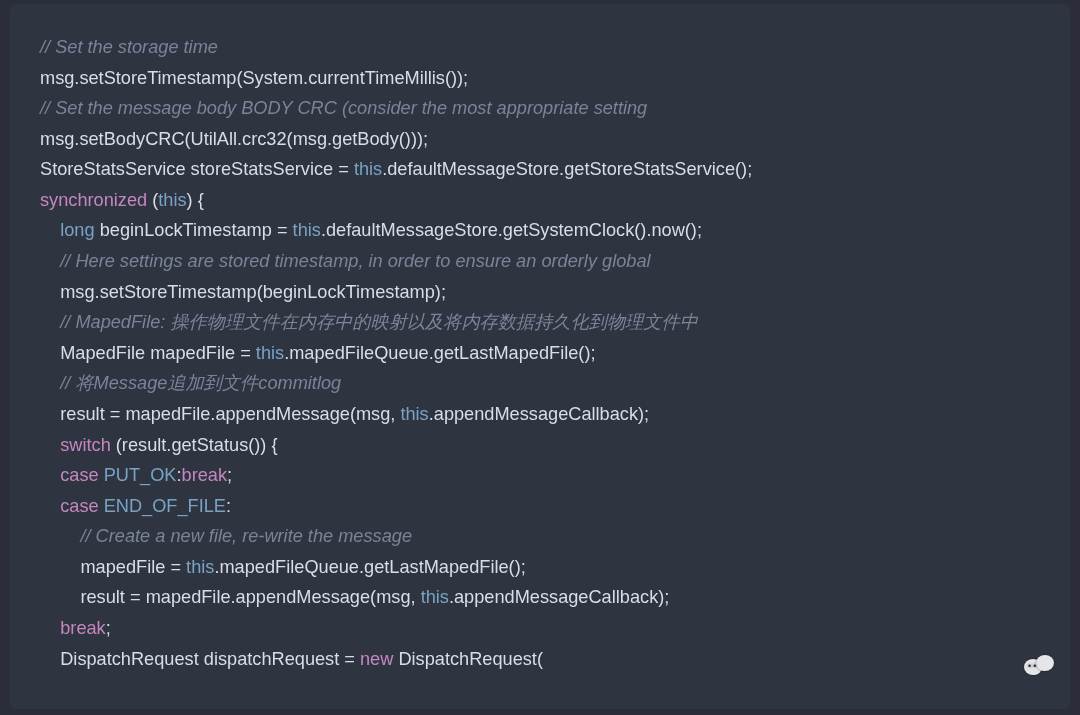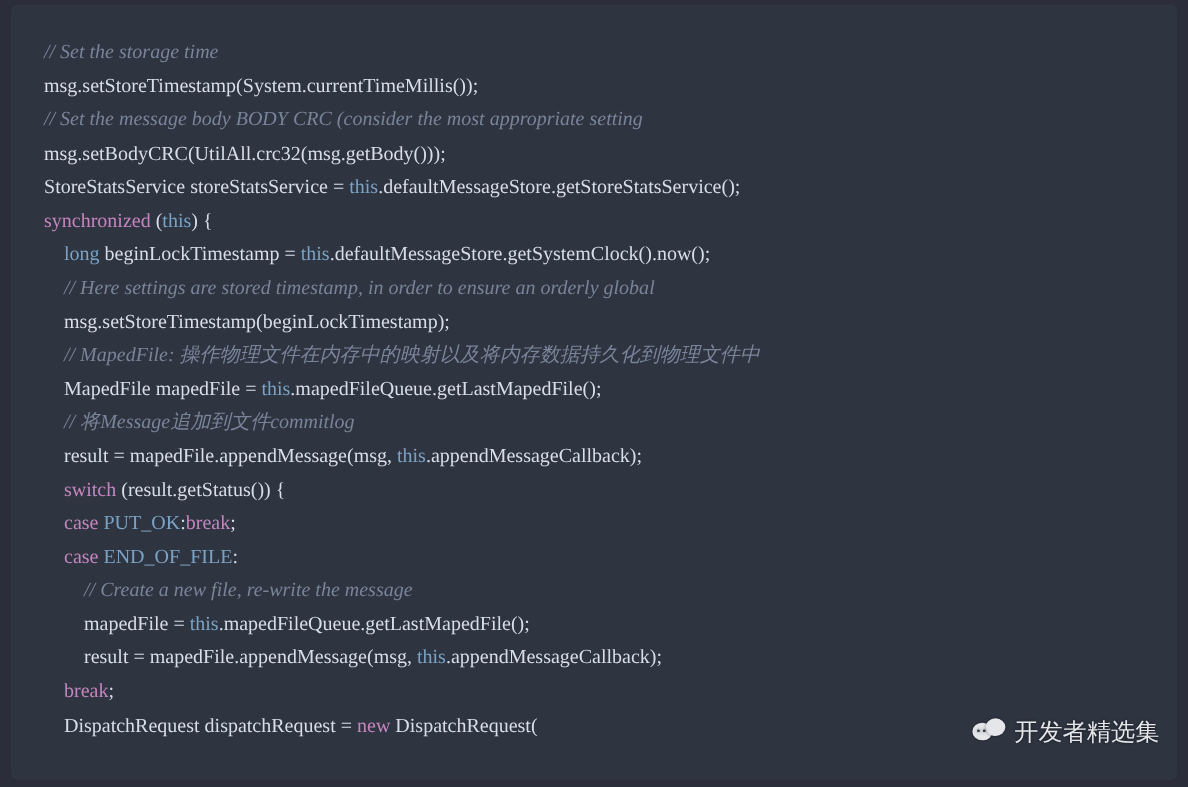--- a/index.html
+++ b/index.html
@@ -15,21 +15,21 @@
     width: 1060px;
     height: 705px;
     margin: 4px 10px 6px 10px;
     background: #2e3440;
     border-radius: 6px;
     padding: 28px 20px 20px 30px;
     overflow: hidden;
   }
   pre {
     margin: 0;
-    font-family: Liberation Serif, serif;
+    font-family: Liberation Sans, sans-serif;
     font-size: 18.2px;
     line-height: 1.68;
     color: #c8cdd6;
     white-space: pre;
   }
   .cm  { color: #7a8499; font-style: italic; }        
   .str { color: #d8dee9; }                              
   .kw  { color: #c586c0; }                              
   .ty  { color: #7aa2c4; }                              
   .const { color: #7aa2c4; }                              
@@ -104,14 +104,13 @@
 <span>        <span class="str">result = mapedFile.appendMessage(msg, </span><span class="ty">this</span><span class="str">.appendMessageCallback);</span></span>
 <span>    <span class="kw">break</span><span class="str">;</span></span>
 <span>    <span class="str">DispatchRequest dispatchRequest = </span><span class="kw">new</span><span class="str"> DispatchRequest(</span></span>
 </pre>
 </div>
 
 <div class="watermark">
   <span class="bubble">
       <span class="dots">••</span>
     </span>
-  <span>开发者精选集</span>
 </div>
 
 </body></html>

